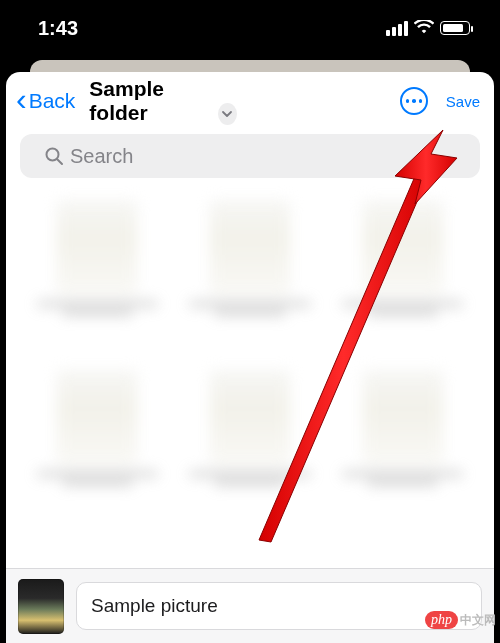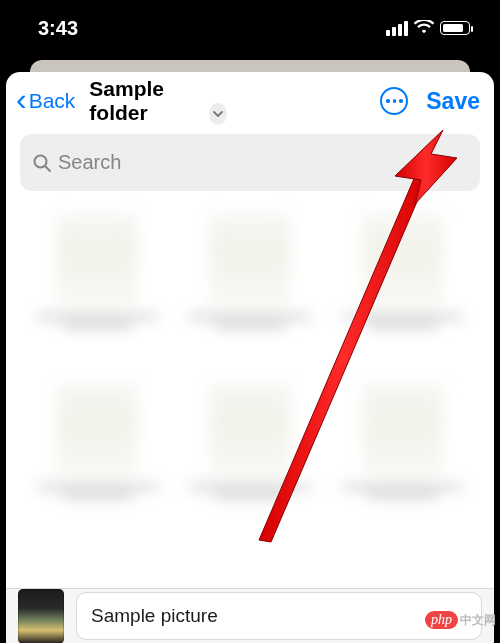--- a/index.html
+++ b/index.html
@@ -107,33 +107,33 @@
       align-items: center;
       gap: 18px;
     }
     .more-btn {
       width: 28px; height: 28px; border: 2.5px solid #007aff; border-radius: 50%;
       display: flex; align-items: center; justify-content: center; color:#007aff;
     }
     .more-dots { display: flex; gap: 3px; }
     .more-dots span { width: 3.5px; height: 3.5px; background:#007aff; border-radius:50%; }
     .save-btn {
-      color: #007aff; font-size: 23px; font-weight: 700;
+      color: #007aff; font-size: 15px; font-weight: 400;
     }
 
     .search-wrap {
       padding: 4px 14px 12px;
     }
     .search-field {
       background: #eeeeef;
       border-radius: 12px;
-      height: 57px;
-      display: flex;
-      align-items: center;
-      padding: 0 12px;
+      height: 44px;
+      display: flex;
+      align-items: center;
+      padding: 0 24px;
       gap: 6px;
       color: #848489;
     }
     .search-field input {
       border: none; background: transparent; outline: none;
       font-size: 20px; color:#000; flex:1;
     }
     .search-field input::placeholder { color: #848489; }
     .search-icon svg { width: 20px; height: 20px; display:block; }
 
@@ -166,21 +166,21 @@
 
     .arrow-overlay {
       position: absolute;
       pointer-events: none;
       z-index: 50;
     }
 
     .footer {
       position: absolute;
       left: 0; right: 0; bottom: 0;
-      height: 55px;
+      height: 75px;
       background: #f6f6f7;
       border-top: 1px solid #d9d9dc;
       display: flex;
       align-items: center;
       padding: 10px 12px;
       gap: 12px;
     }
     .footer-thumb {
       width: 46px; height: 55px; border-radius: 5px;
       background: linear-gradient(180deg,#1a1a1a 0%, #2a2a2a 35%, #6a7a5a 55%, #d8c070 75%, #1a1a1a 100%);
@@ -218,21 +218,21 @@
       font-size: 14px;
       padding: 1px 6px;
       border-radius: 10px;
     }
     .watermark .cn { color:#bbb; font-size:12px;font-weight:bold; }
   </style>
 </head>
 <body>
 
 <div class="status-bar">
-  <div class="status-time">3:43</div>
+  <div class="status-time">1:43</div>
   <div class="status-right">
     <div class="signal">
       <div class="signal-bar b1"></div>
         <div class="signal-bar b2"></div>
         <div class="signal-bar b3"></div>
         <div class="signal-bar b4"></div>
     </div>
     <div class="wifi">
       <svg width="20" height="14" viewBox="0 0 20 14">
           <path d="M10 13.2 7.7 10.9a3.3 3.3 0 0 1 4.6 0L10 13.2Zm-5.2-5.2-1.7-1.7a9.8 9.8 0 0 1 13.8 0l-1.7 1.7a7.4 7.4 0 0 0-10.4 0Zm-3.4-3.4L-.3 2.9a14.6 14.6 0 0 1 20.6 0l-1.7 1.7a12.2 12.2 0 0 0-17.2 0Z" fill="#fff"></path>

